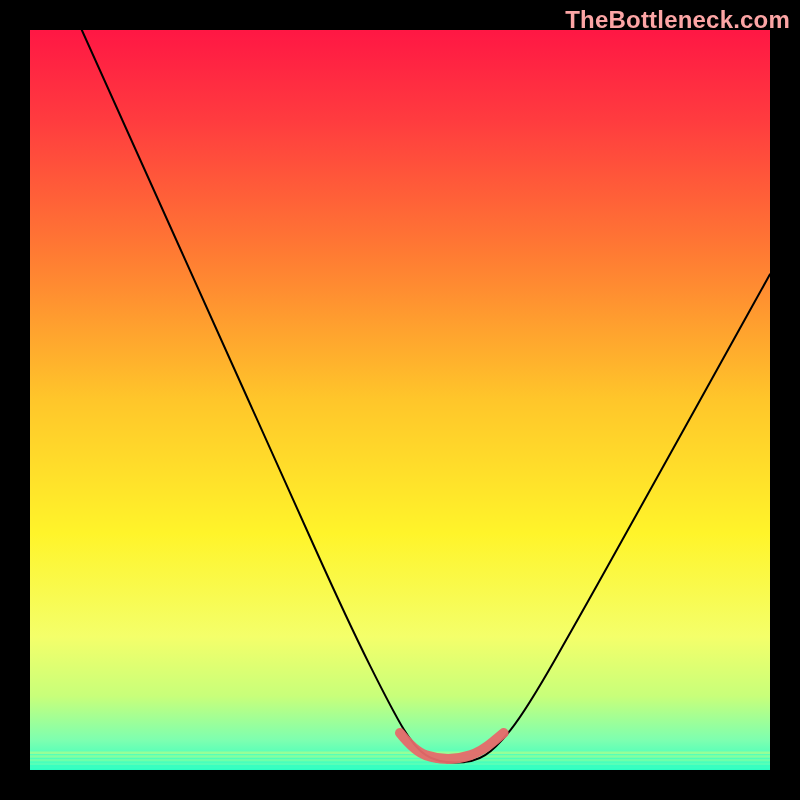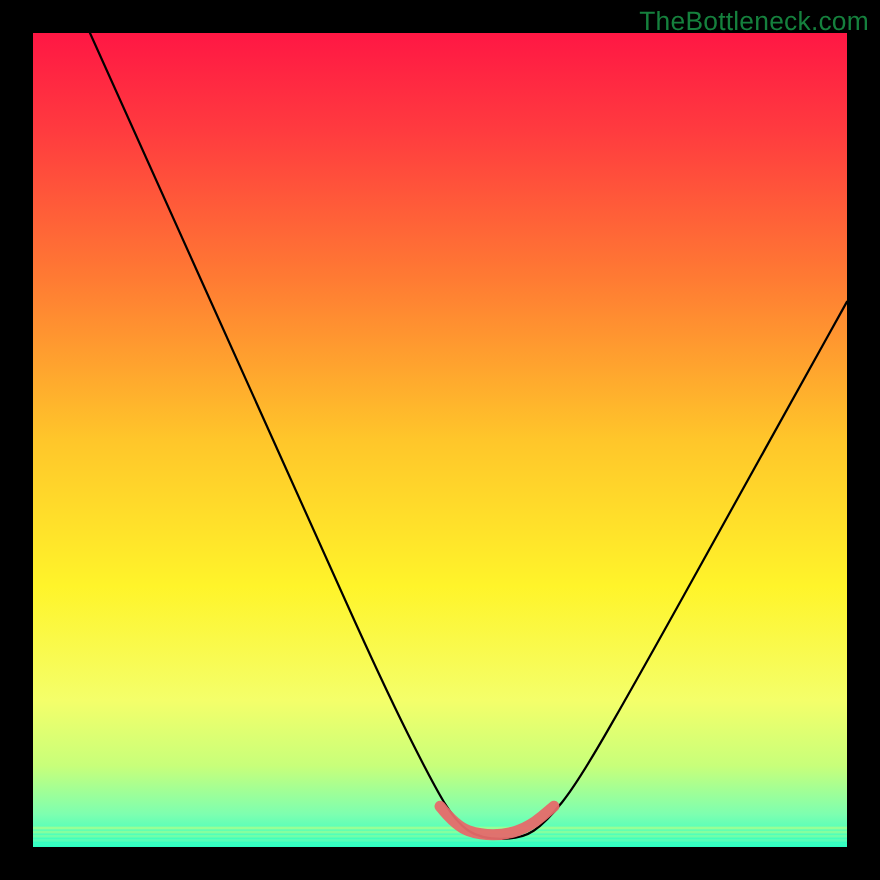--- a/index.html
+++ b/index.html
@@ -14,23 +14,23 @@
   .frame {
     position: relative;
     width: 800px;
     height: 800px;
     background: #000;
   }
   .watermark {
     position: absolute;
     top: 6px;
     right: 10px;
-    color: #15803d;
+    color: #fca5a5;
     font-size: 24px;
-    font-weight: 400;
+    font-weight: 700;
     letter-spacing: 0.2px;
     z-index: 10;
     user-select: none;
   }
   .plot {
     position: absolute;
     left: 30px;
     top: 30px;
     width: 740px;
     height: 740px;

